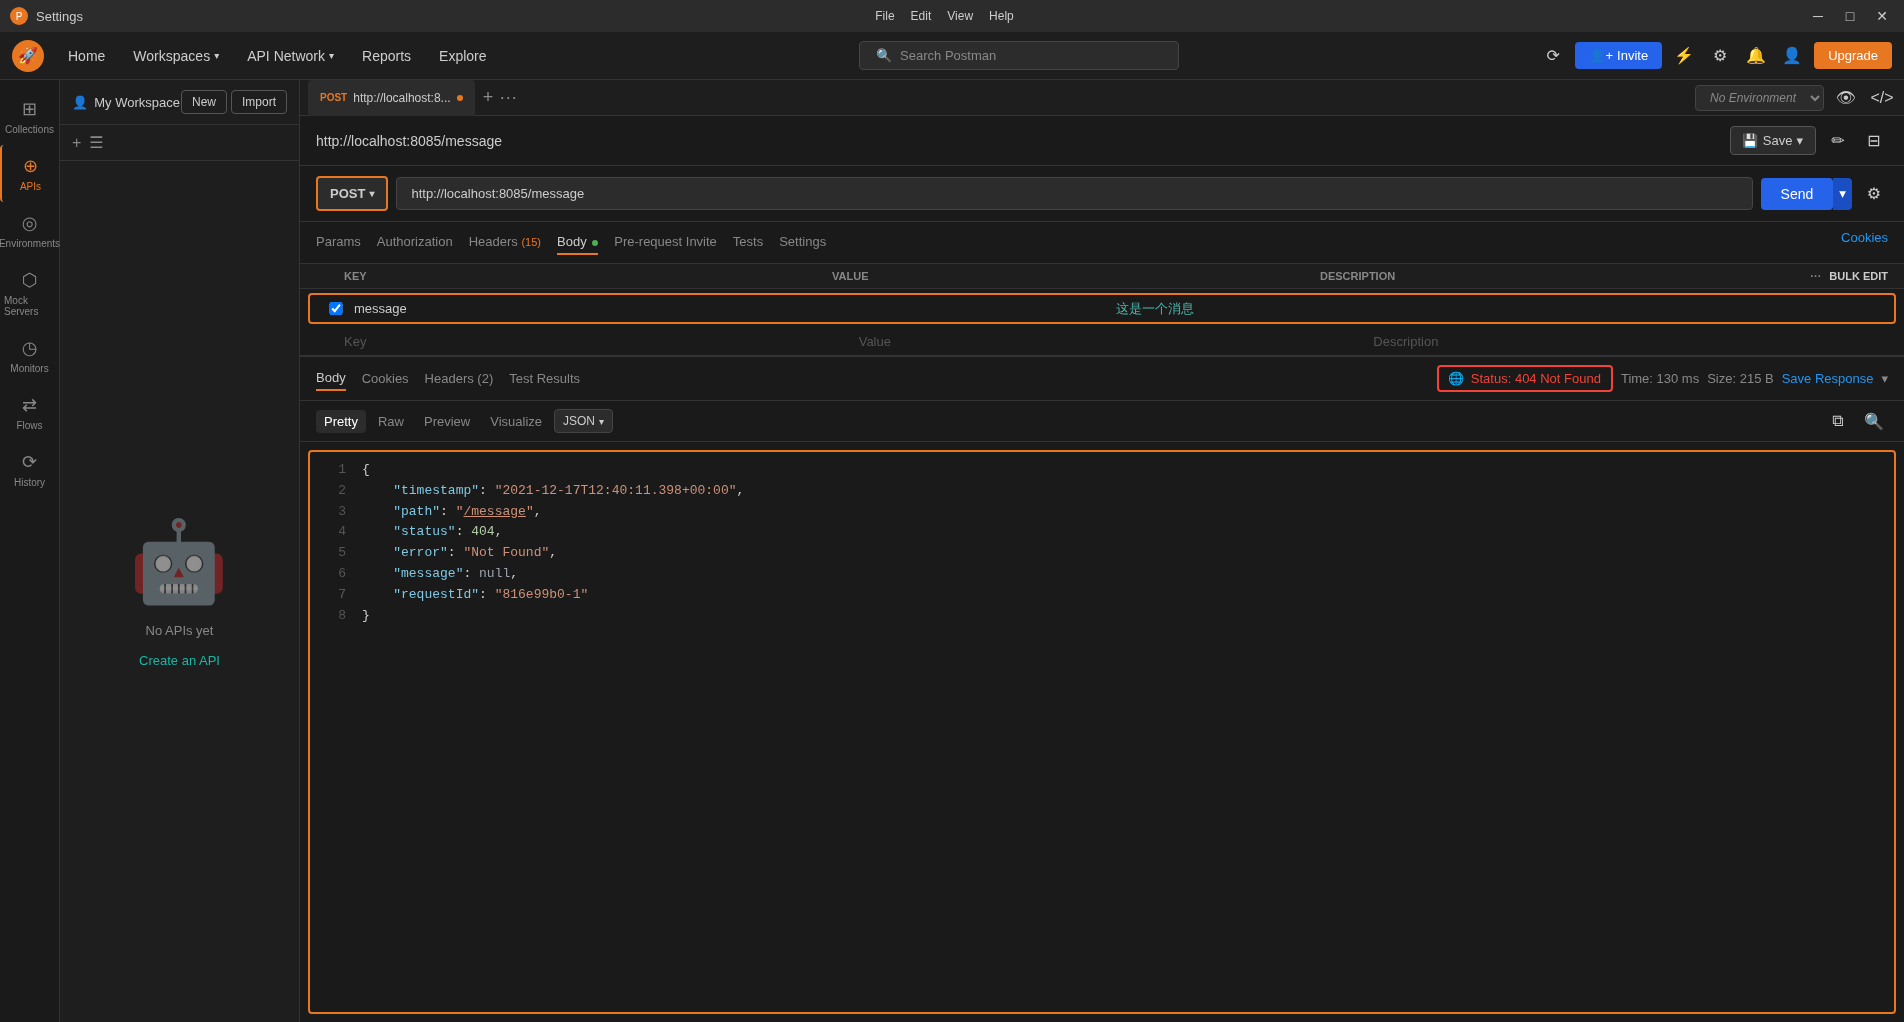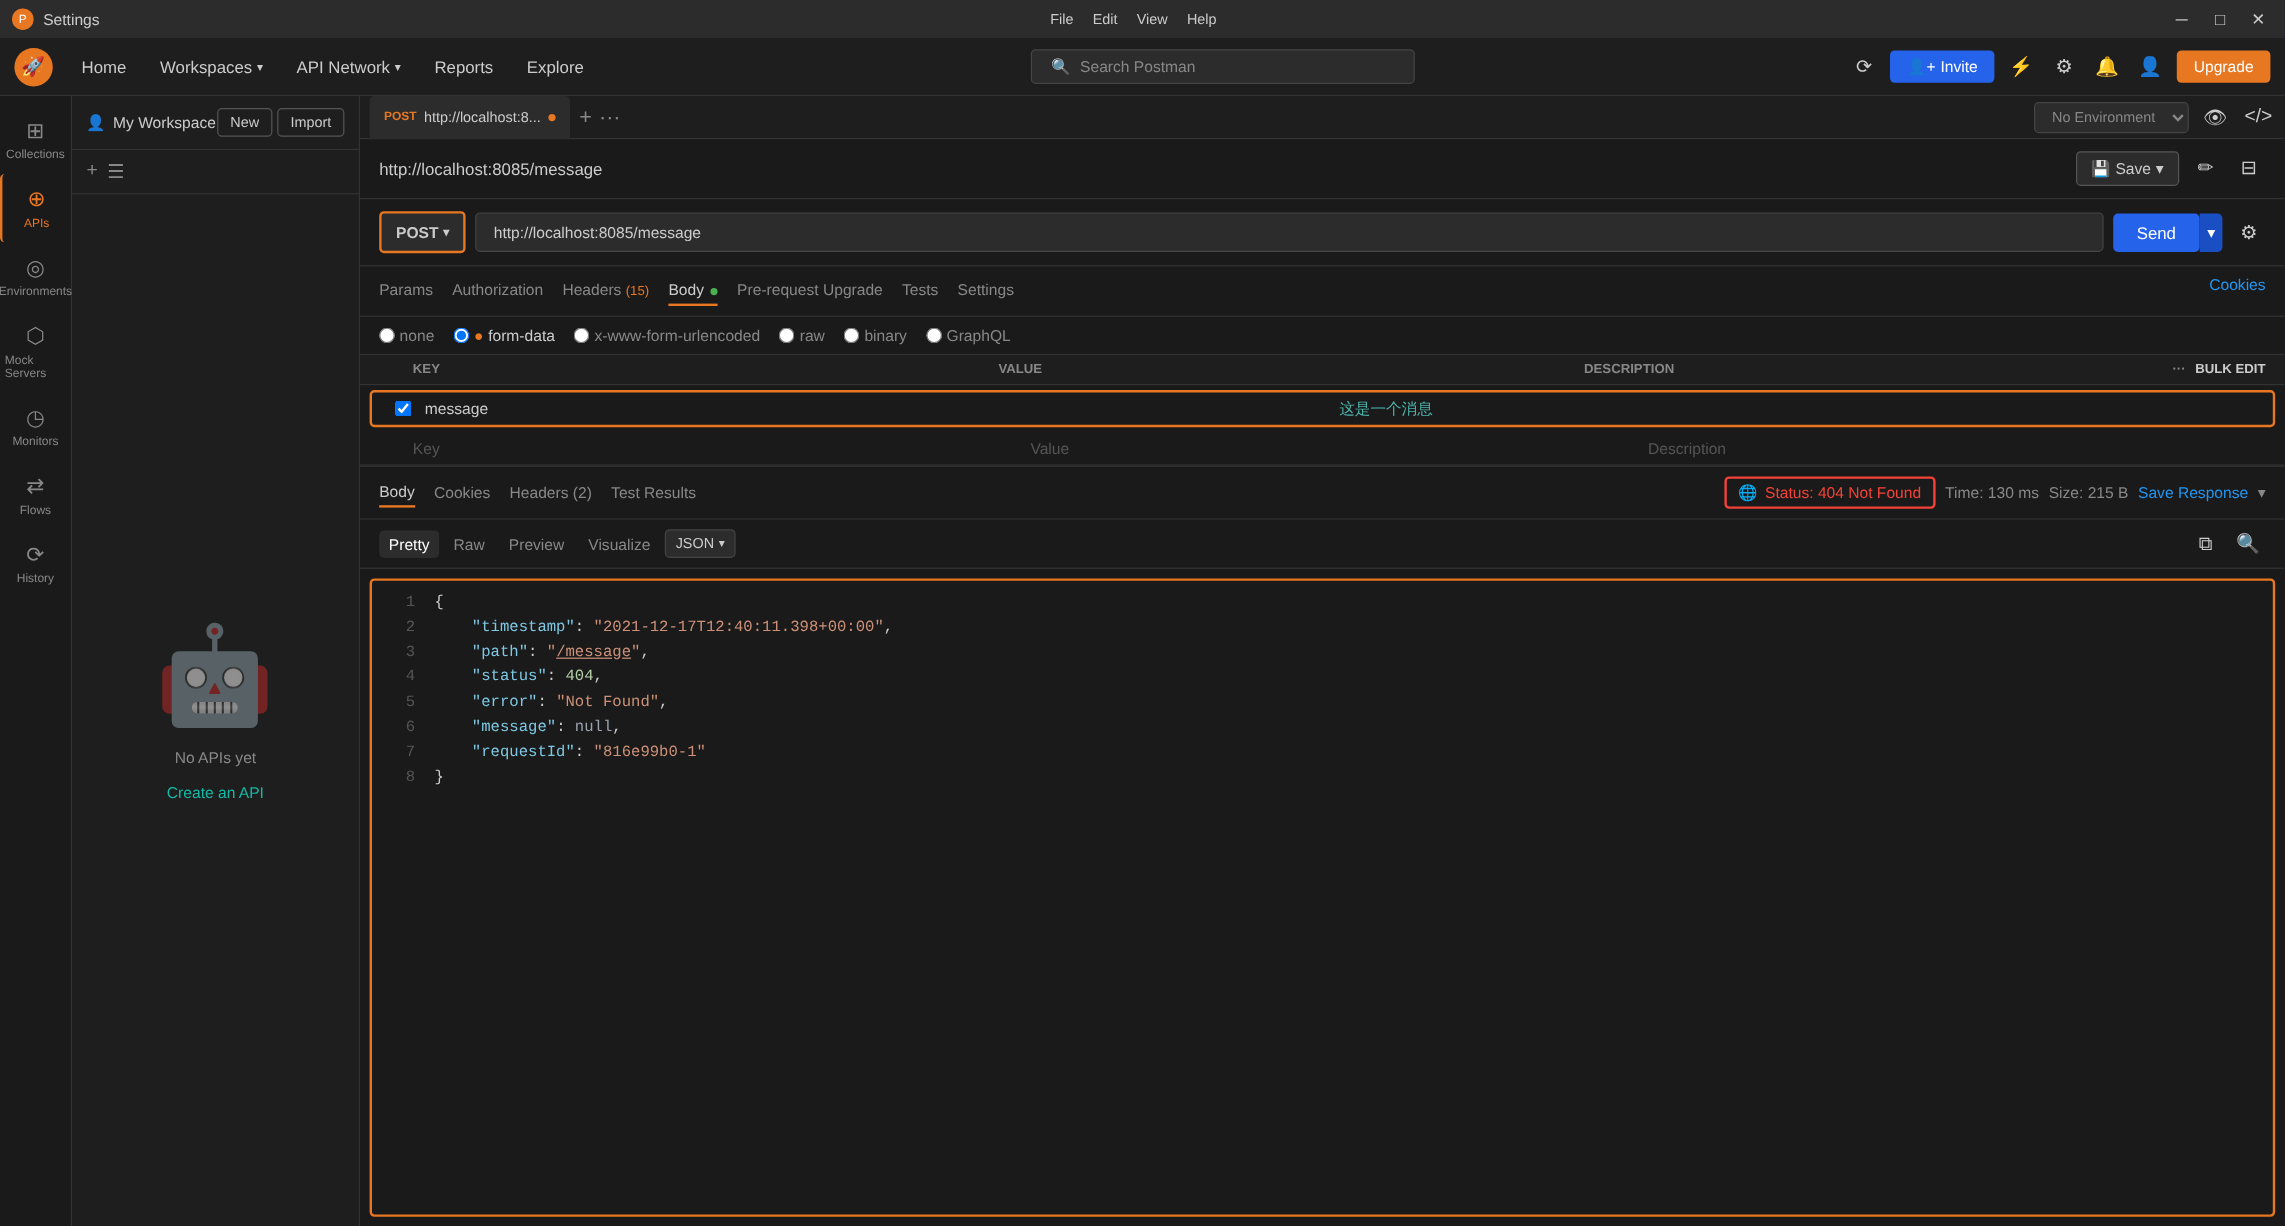--- a/index.html
+++ b/index.html
@@ -48,21 +48,21 @@
     
     #request-area { flex: 1; display: flex; flex-direction: column; background: #1a1a1a; overflow: hidden; }
 
     
     #tab-bar { background: #1e1e1e; display: flex; align-items: center; height: 36px; border-bottom: 1px solid #333; padding: 0 8px; }
     .tab { display: flex; align-items: center; gap: 6px; padding: 0 12px; height: 36px; background: #2c2c2c; border-radius: 4px 4px 0 0; color: #ccc; font-size: 12px; cursor: pointer; position: relative; }
     .tab .method-badge { font-size: 10px; color: #e87722; font-weight: bold; }
     .tab .dot { width: 6px; height: 6px; background: #e87722; border-radius: 50%; }
     .tab-actions { display: flex; align-items: center; gap: 6px; margin-left: 8px; color: #888; }
     .tab-env { margin-left: auto; display: flex; align-items: center; gap: 8px; }
-    .env-select { background: #2c2c2c; border: 1px solid #444; color: #888; padding: 4px 10px; border-radius: 4px; font-size: 12px; }
+    .env-select { background: #2c2c2c; border: 1px solid #444; color: #888; padding: 4px 10px; border-radius: 4px; font-size: 12px; font-style: italic; }
 
     
     #request-header { padding: 10px 16px; display: flex; align-items: center; justify-content: space-between; border-bottom: 1px solid #333; }
     .request-url-title { font-size: 14px; color: #ccc; }
     .header-actions { display: flex; gap: 8px; }
     .btn-save { background: #2c2c2c; border: 1px solid #555; color: #ccc; padding: 6px 12px; border-radius: 4px; cursor: pointer; font-size: 13px; display: flex; align-items: center; gap: 4px; }
 
     
     #url-bar { padding: 10px 16px; display: flex; gap: 8px; align-items: center; border-bottom: 1px solid #333; }
     .method-select { background: #2c2c2c; border: 2px solid #e87722; color: #ccc; padding: 8px 12px; border-radius: 4px; font-size: 13px; font-weight: bold; cursor: pointer; display: flex; align-items: center; gap: 4px; }
@@ -291,46 +291,26 @@
         <button class="btn-send-arrow">▾</button>
       </div>
       <button class="icon-btn">⚙</button>
     </div>
 
     <div id="req-tabs">
       <span class="req-tab">Params</span>
       <span class="req-tab">Authorization</span>
       <span class="req-tab">Headers <span class="count">(15)</span></span>
       <span class="req-tab active">Body <span class="dot"></span></span>
-      <span class="req-tab">Pre-request Upgrade</span>
+      <span class="req-tab">Pre-request Invite</span>
       <span class="req-tab">Tests</span>
       <span class="req-tab">Settings</span>
       <span style="margin-left:auto;color:#2196f3;cursor:pointer;font-size:13px;">Cookies</span>
     </div>
 
-    <div id="body-options">
-      <label class="radio-opt">
-        <input type="radio" name="body-type" style=""> none
-      </label>
-      <label class="radio-opt active">
-        <input type="radio" name="body-type" checked="" style=""> <span style="color:#e87722;">●</span> form-data
-      </label>
-      <label class="radio-opt">
-        <input type="radio" name="body-type" style=""> x-www-form-urlencoded
-      </label>
-      <label class="radio-opt">
-        <input type="radio" name="body-type" style=""> raw
-      </label>
-      <label class="radio-opt">
-        <input type="radio" name="body-type" style=""> binary
-      </label>
-      <label class="radio-opt">
-        <input type="radio" name="body-type" style=""> GraphQL
-      </label>
-    </div>
 
     <div id="form-table">
       <div class="form-header">
         <div class="col-key" style="padding-left:28px;">KEY</div>
         <div class="col-val">VALUE</div>
         <div class="col-desc">DESCRIPTION</div>
         <div class="col-actions">
           <span>···</span>
           <span style="color:#ccc;">Bulk Edit</span>
         </div>

